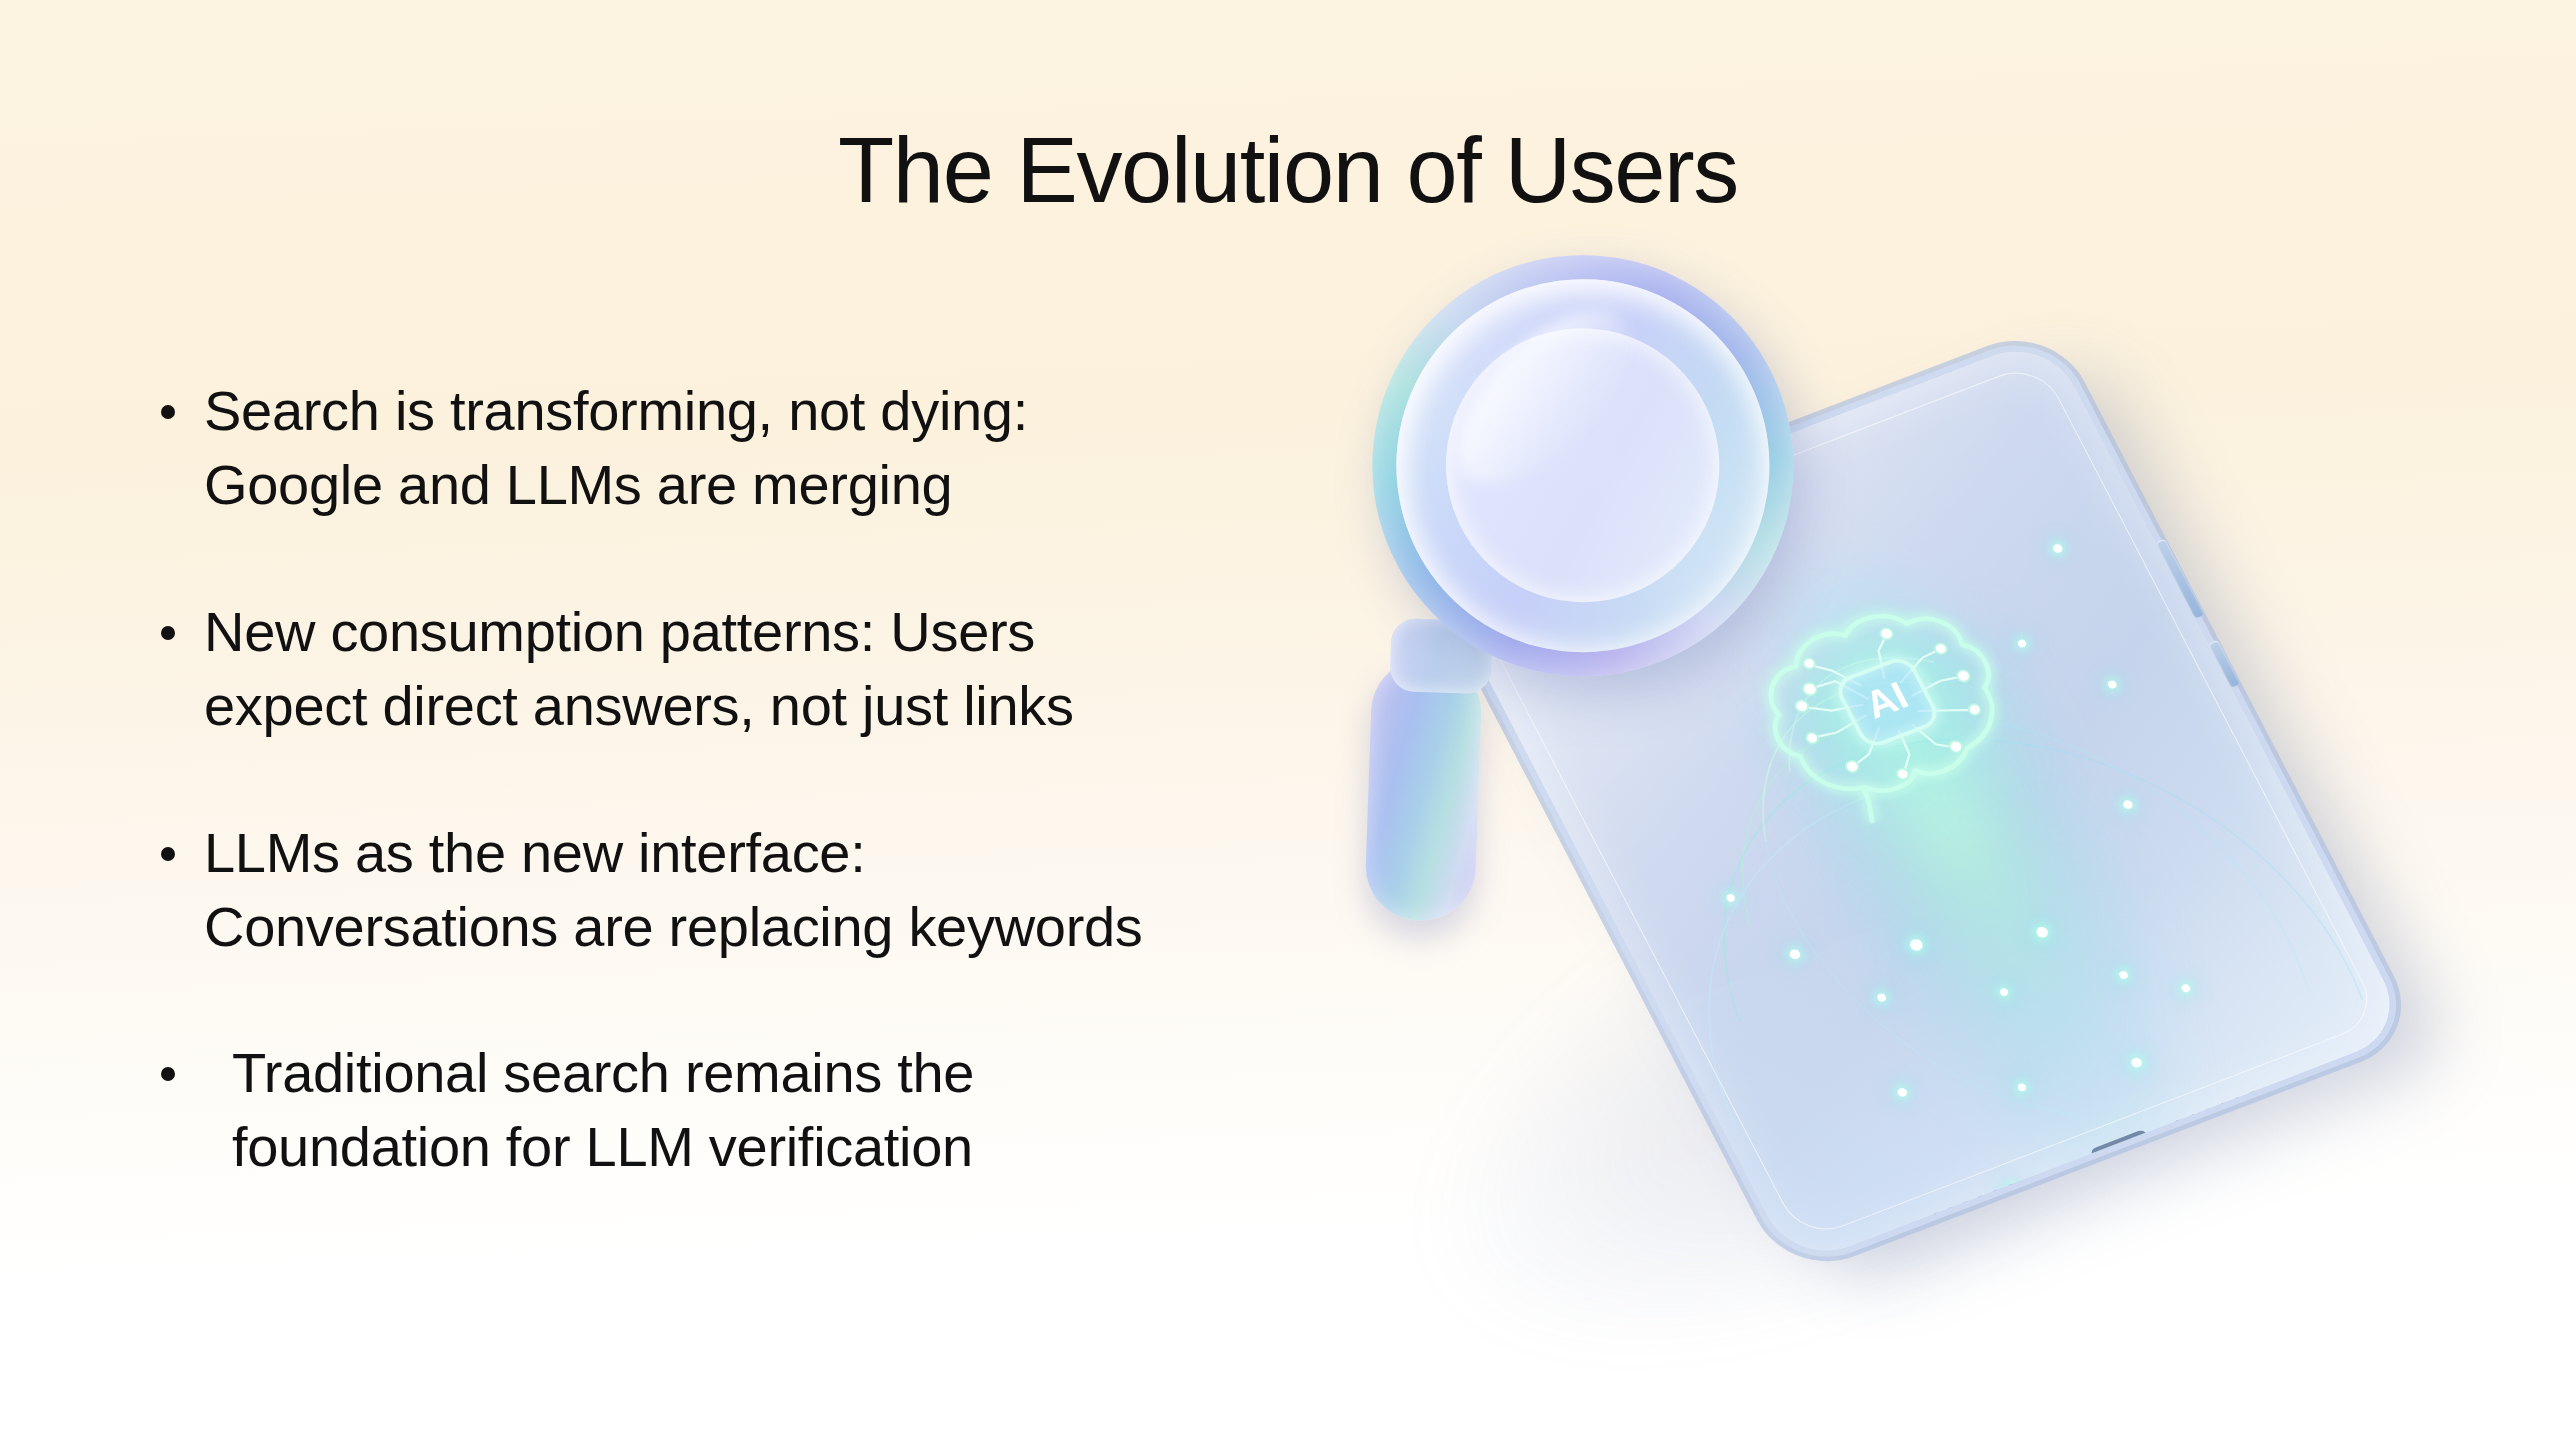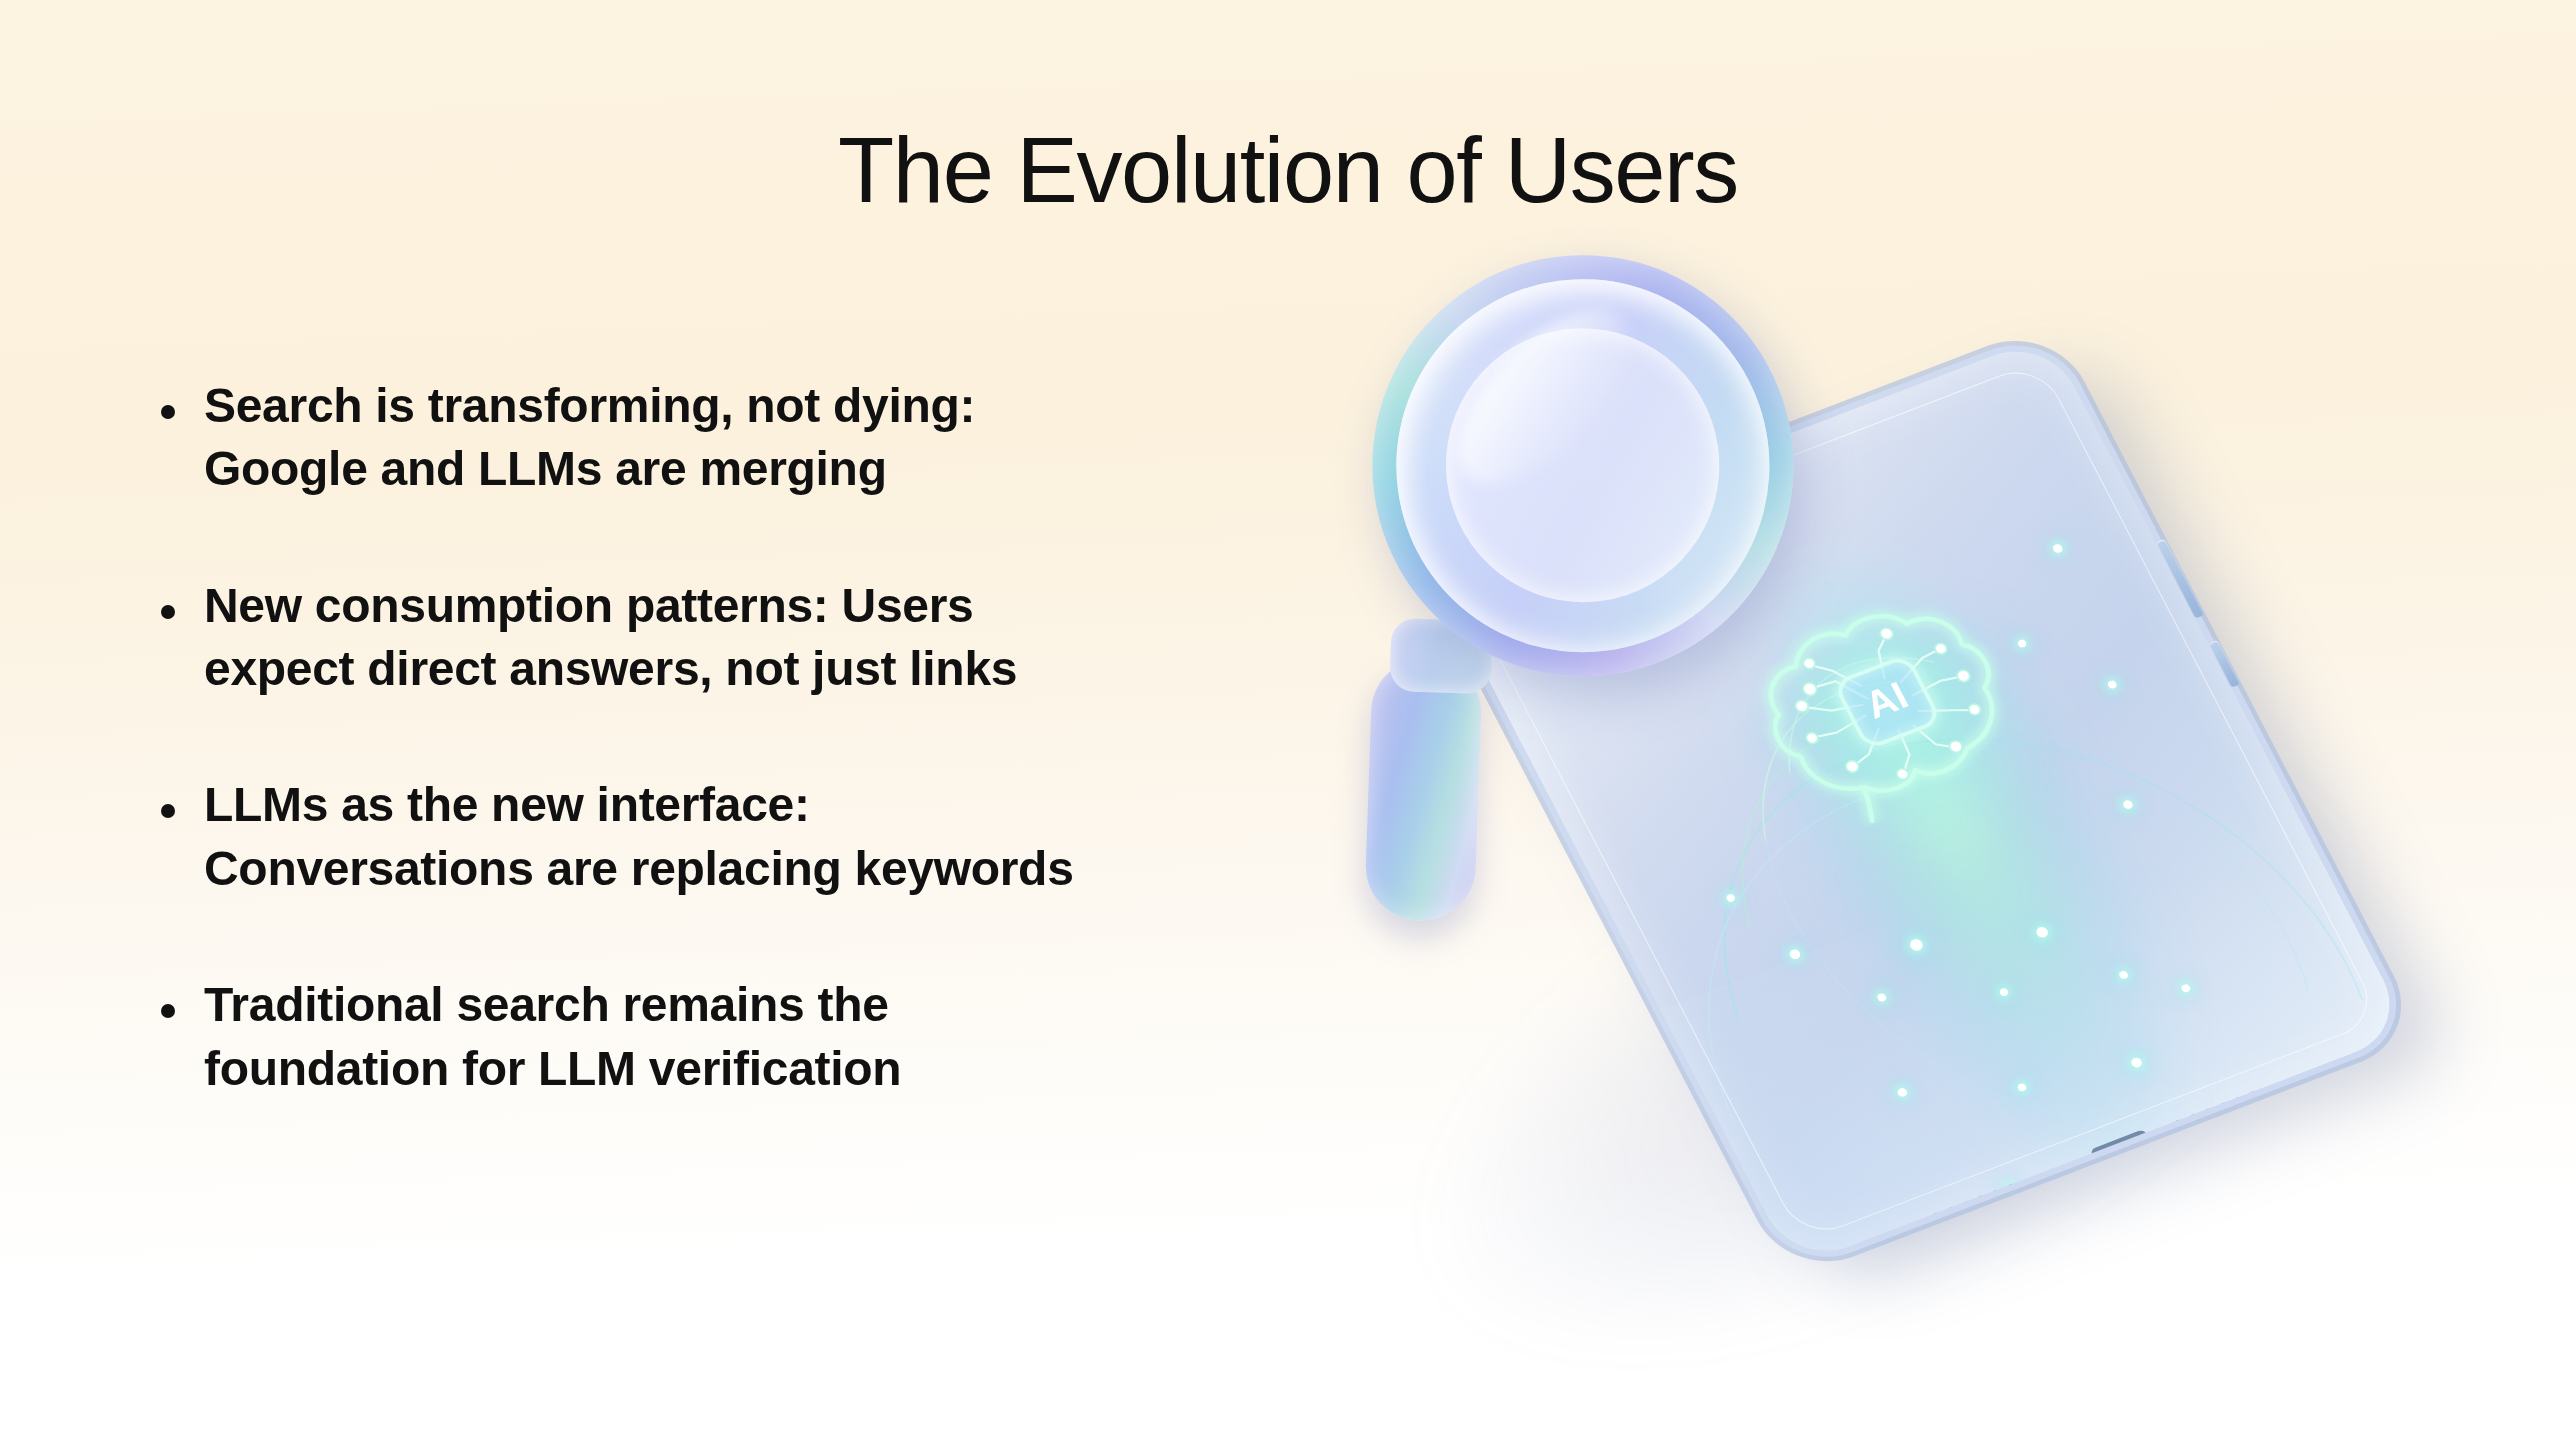--- a/index.html
+++ b/index.html
@@ -49,35 +49,35 @@
     left:161px;
     top:374px;
     width:1225px;
   }
   .bullet {
     position:relative;
     display:flex;
     align-items:flex-start;
     margin-bottom:73px;
   }
-  .bullet:last-child { margin-bottom:0; }
+  .bullet:last-child { margin-bottom:0;gap:28px; }
 
   .bullet-dot {
     flex:0 0 auto;
     width:14px; height:14px;
     border-radius:50%;
     background:#111111;
     margin-top:31px;
     margin-right:29px;
   }
   .bullet-text {
-    font-size:48px;
+    font-size:56px;
     line-height:1.32;
     color:#111111;
-    font-weight:700;
+    font-weight:400;
     letter-spacing:-0.3px;
     white-space:pre-line;
   }
 
   
   .illustration {
     position:absolute;
     left:1337px;
     top:309px;
     width:1150px;

